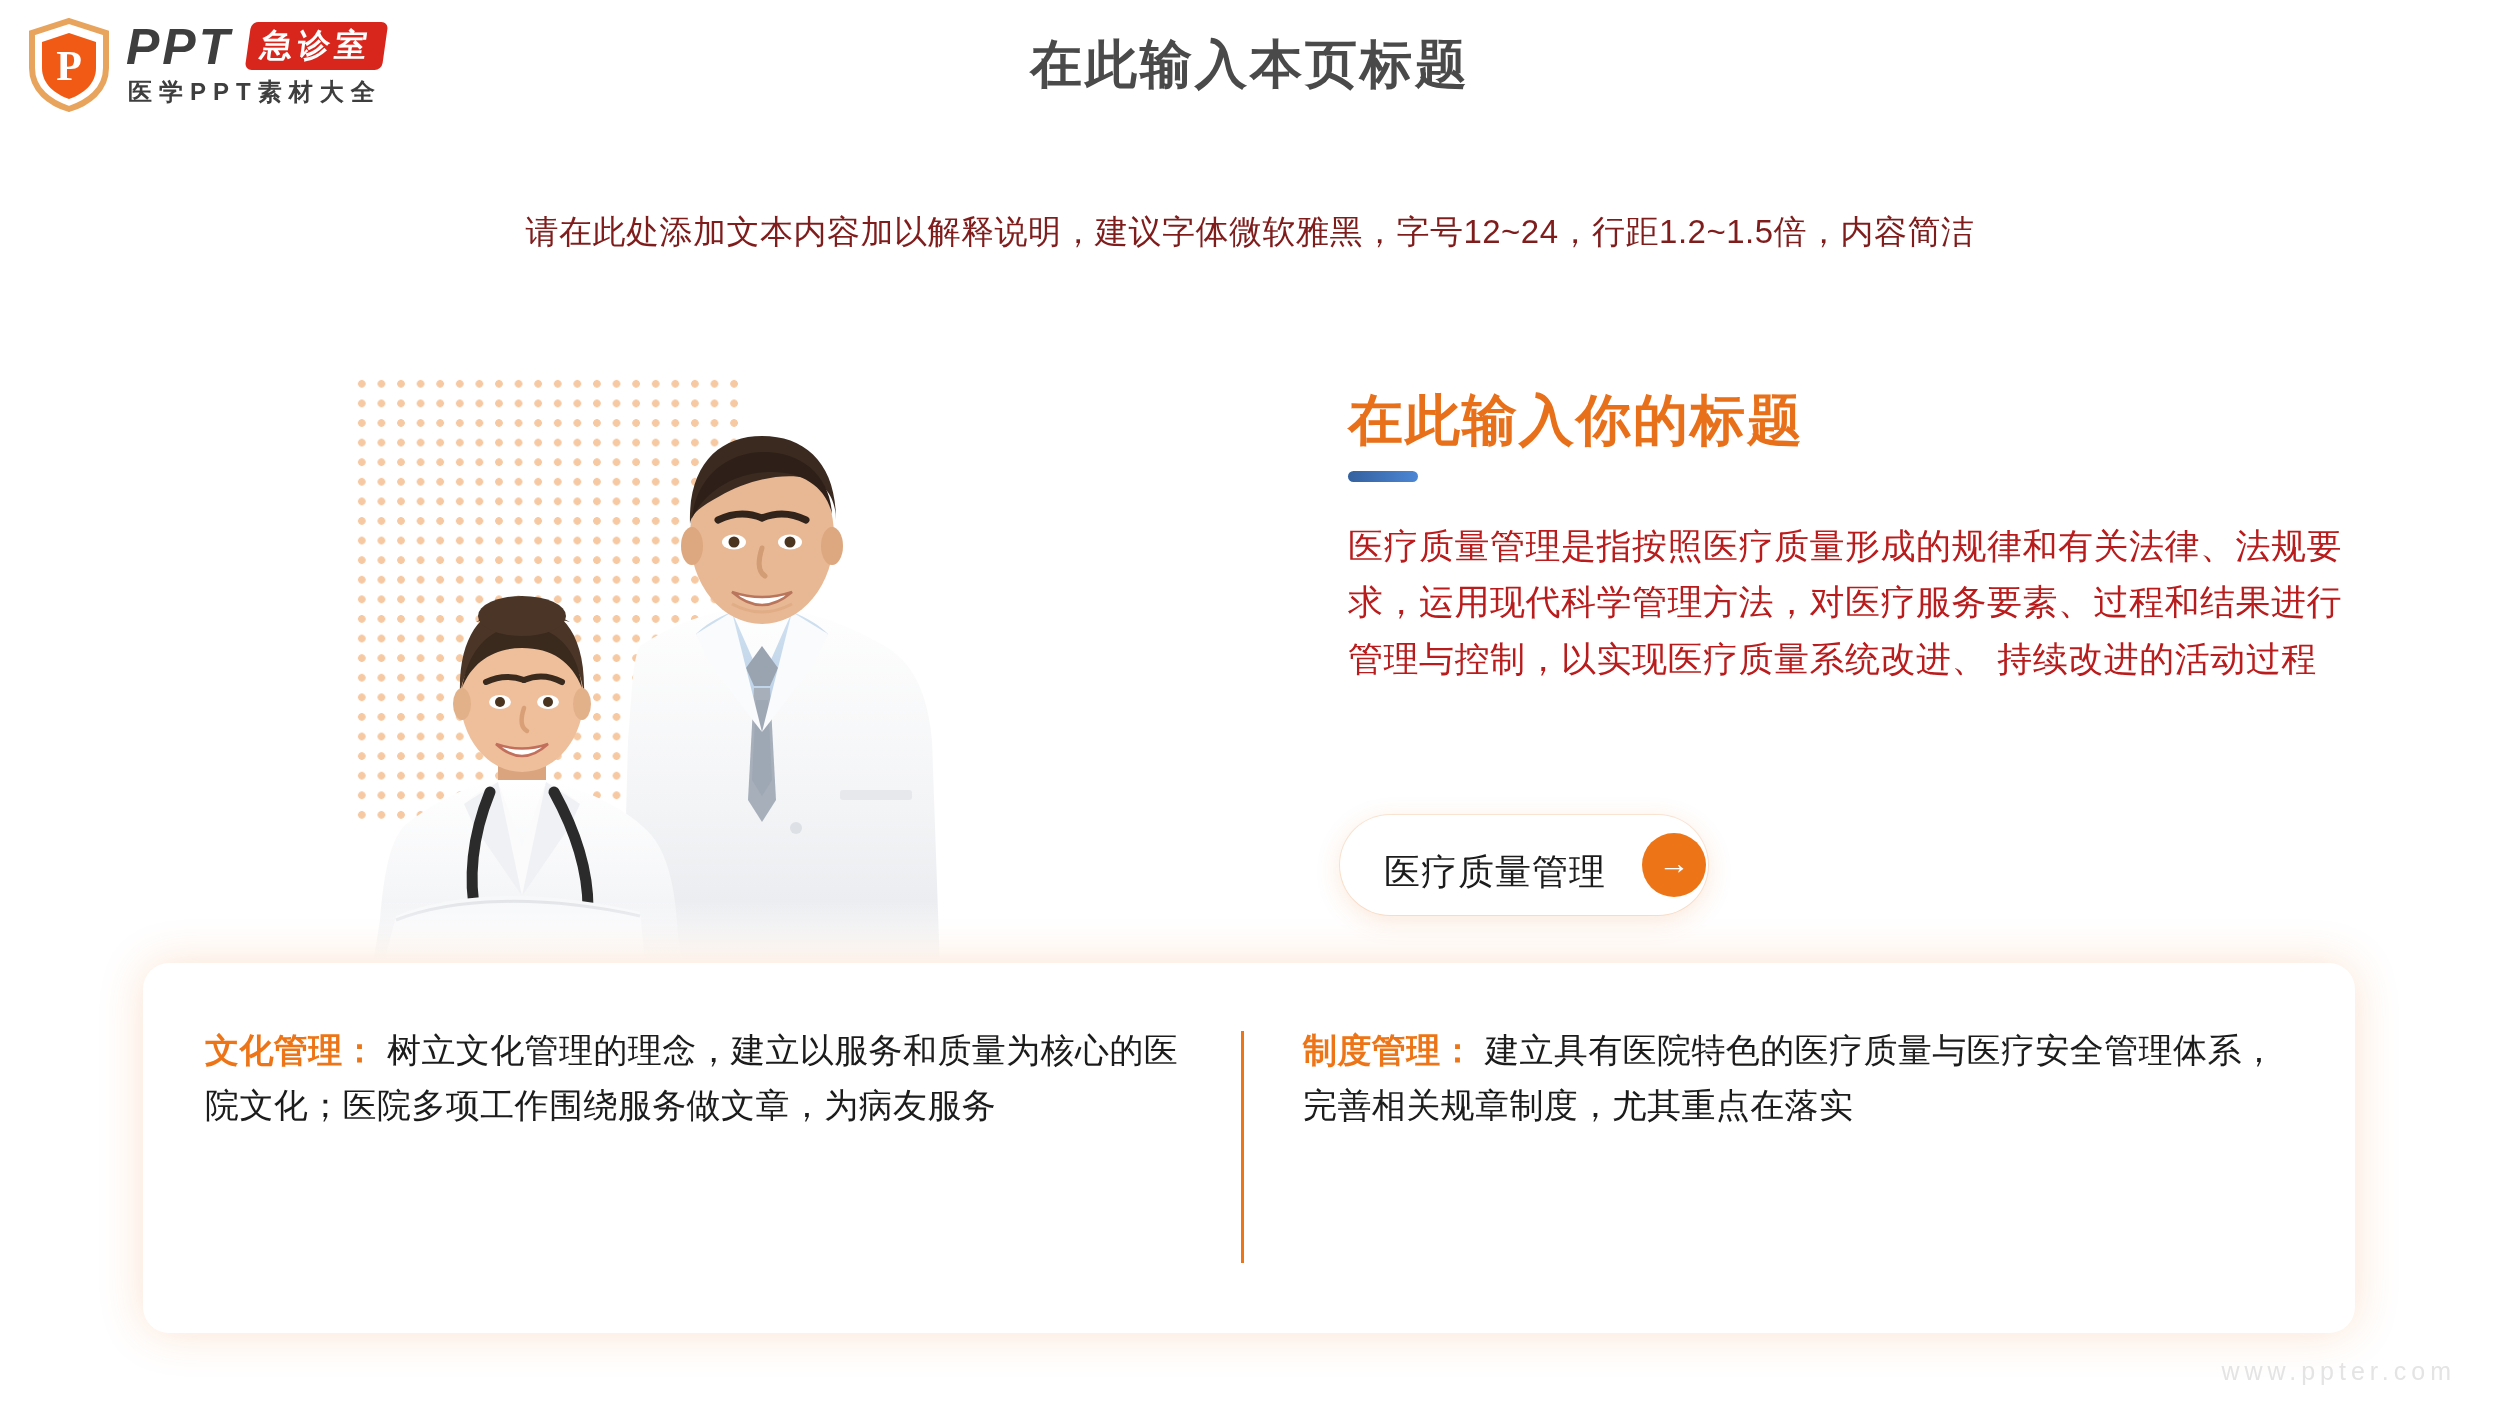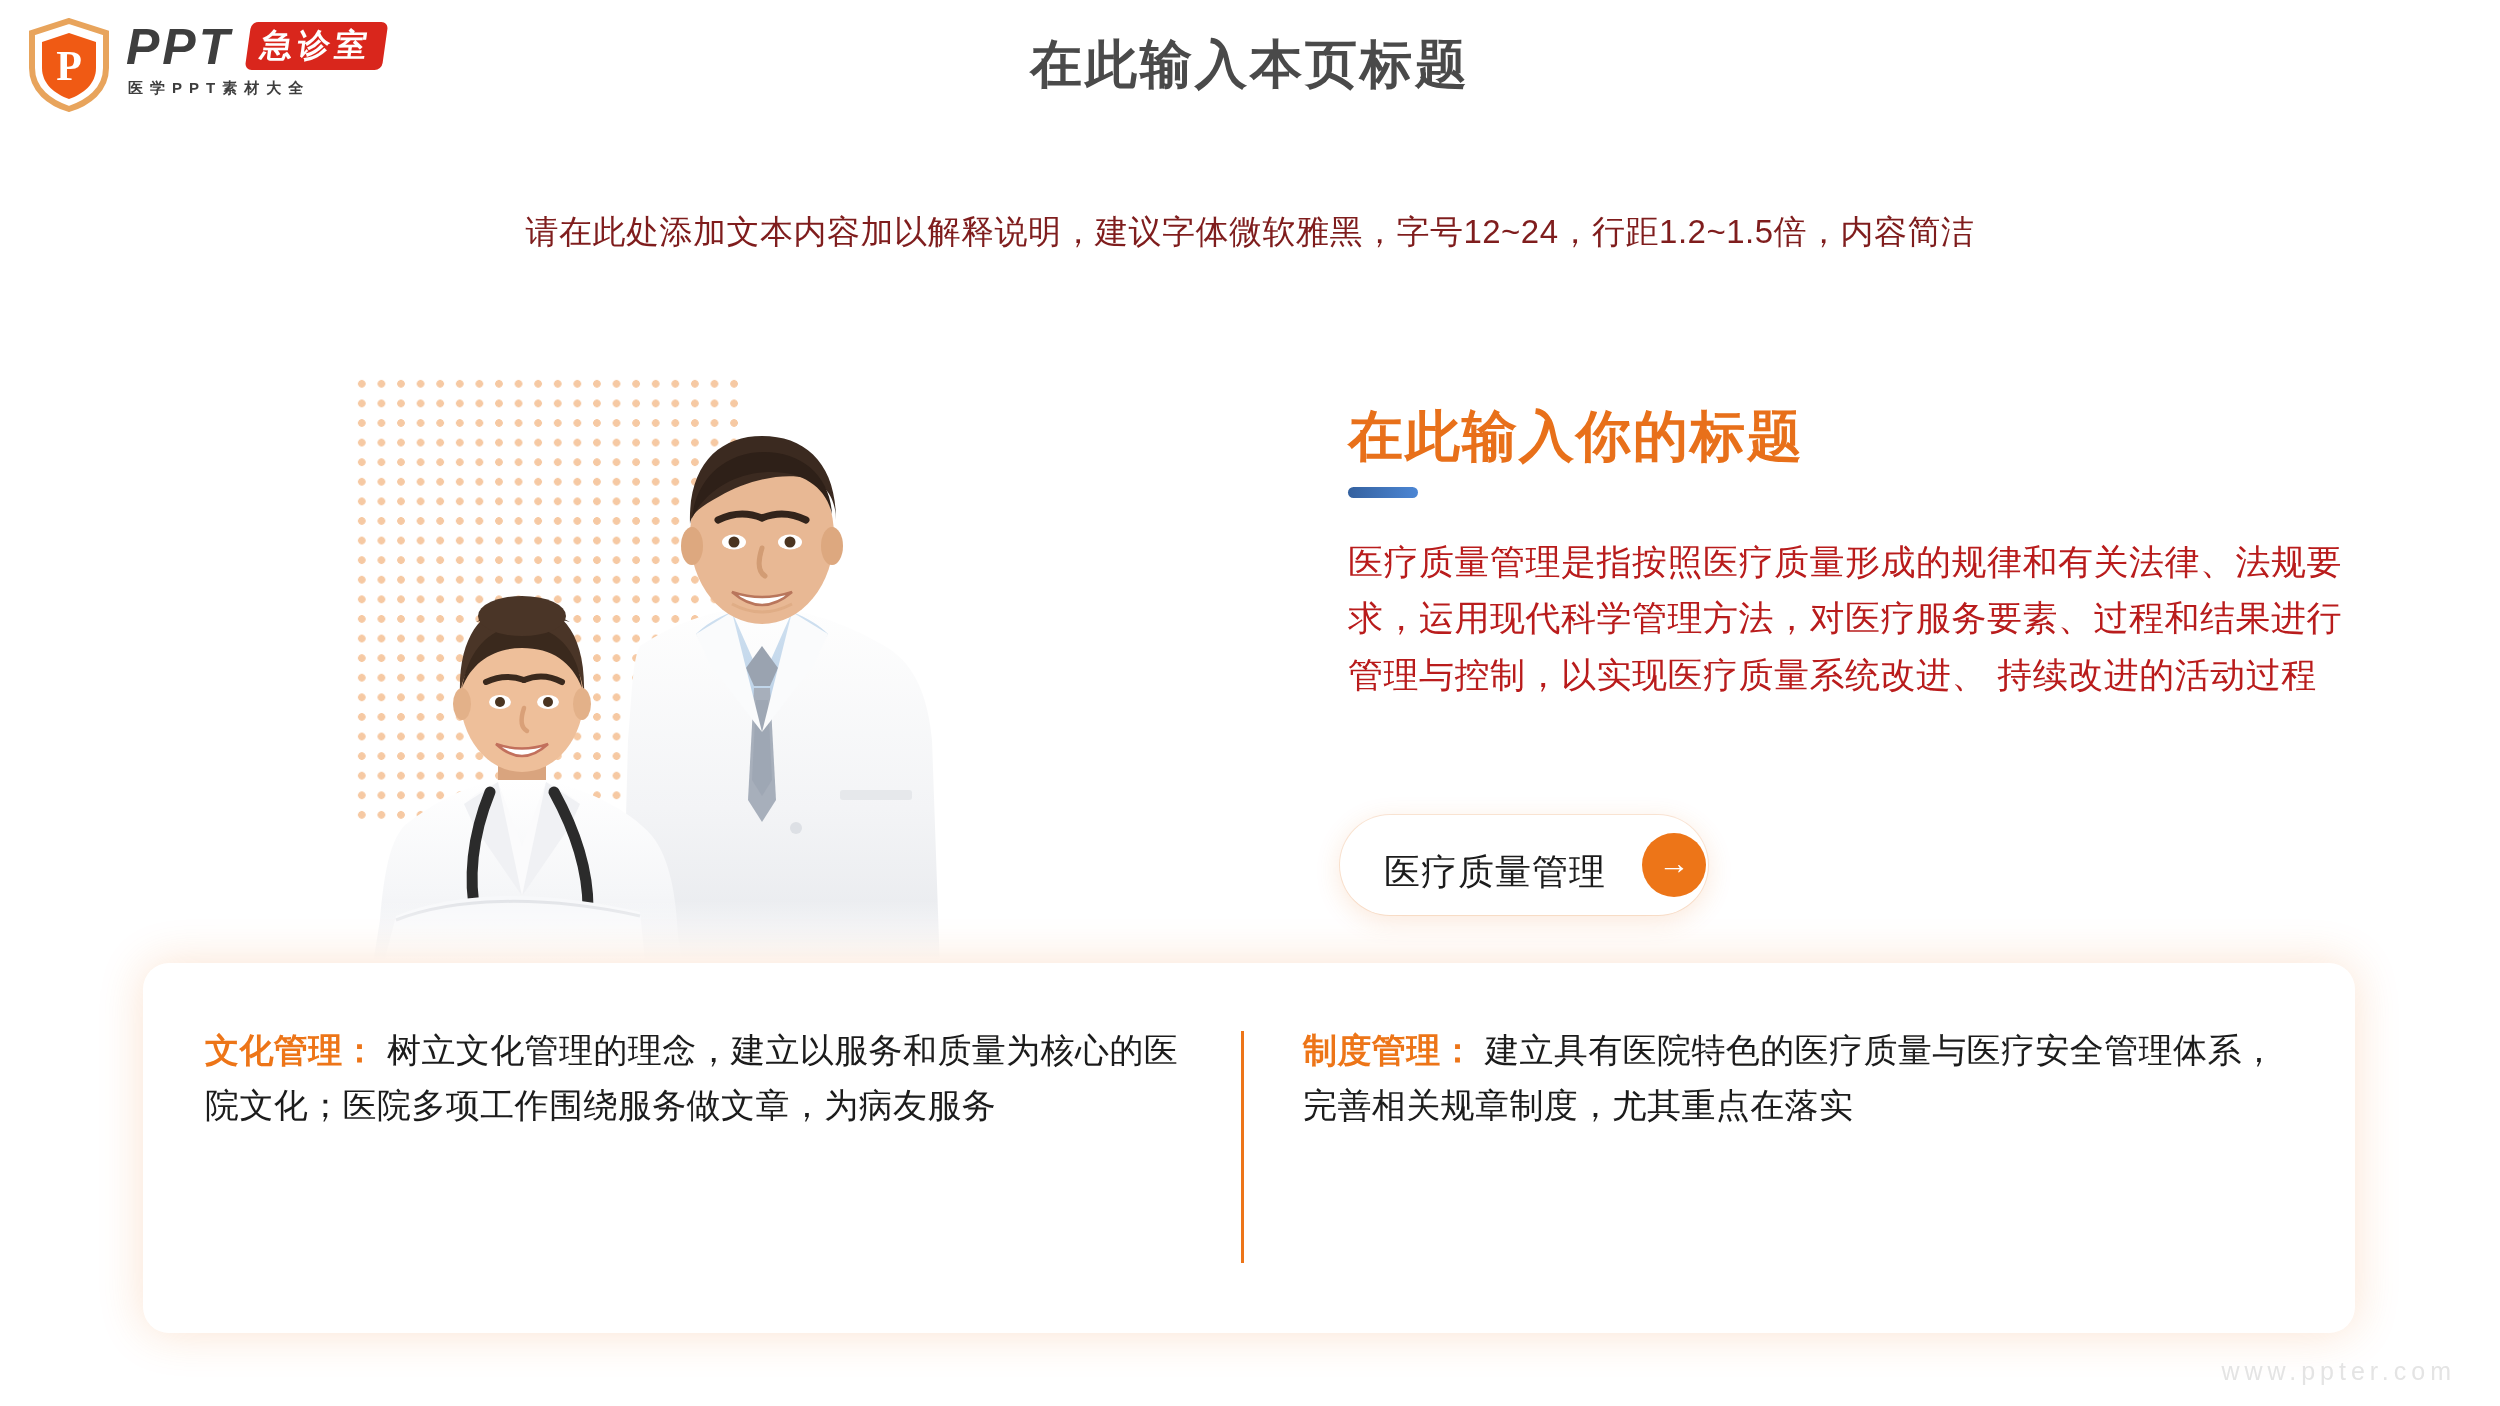--- a/index.html
+++ b/index.html
@@ -64,21 +64,21 @@
     border-radius: 7px;
     letter-spacing: 5px;
     transform: skewX(-8deg);
     line-height: 1;
     font-family: "Liberation Sans", sans-serif;
   }
   .logo-sub {
     position: absolute;
     left: 2px;
     top: 60px;
-    font-size: 15px;
+    font-size: 24px;
     font-weight: bold;
     color: #3E3E3E;
     letter-spacing: 7px;
     line-height: 1;
     white-space: nowrap;
   }
 
   
   #page-title {
     position: absolute;
@@ -145,21 +145,20 @@
     left: 1348px;
     top: 390px;
     width: 1030px;
   }
   #section-title {
     font-size: 55px;
     font-weight: bold;
     color: #E8701A;
     letter-spacing: 2px;
     line-height: 1.1;
-    margin-top: 16px;
   }
   #accent-bar {
     margin-top: 20px;
     width: 70px;
     height: 11px;
     border-radius: 6px;
     background: linear-gradient(90deg, #34619F 0%, #4C86D4 100%);
   }
   #body-text {
     margin-top: 36px;

